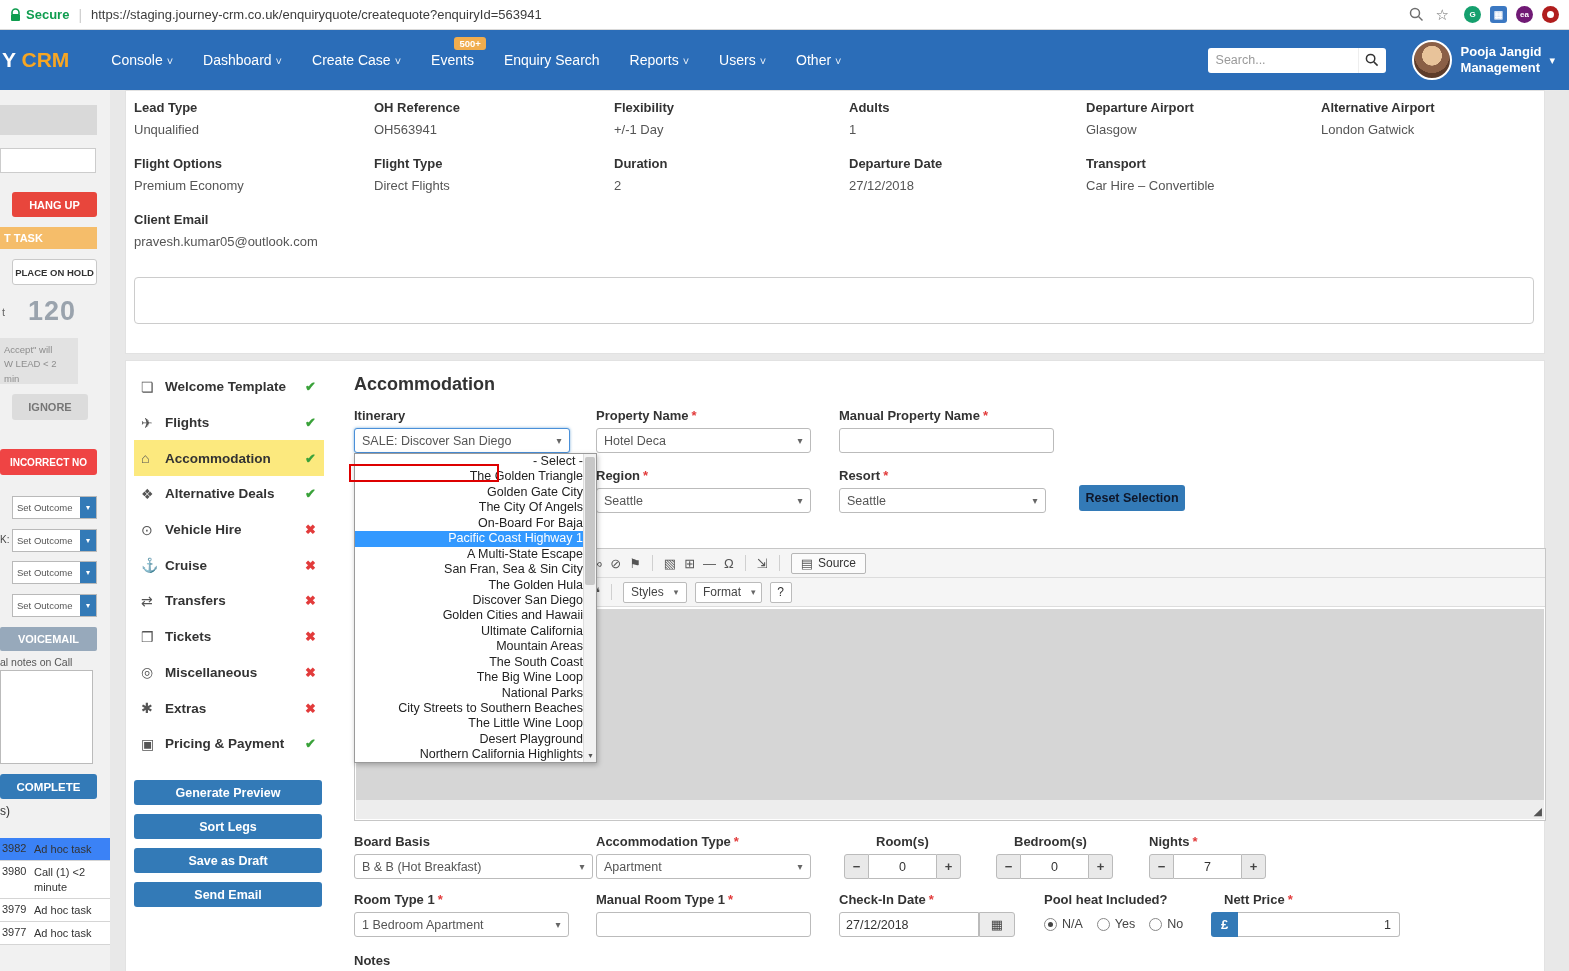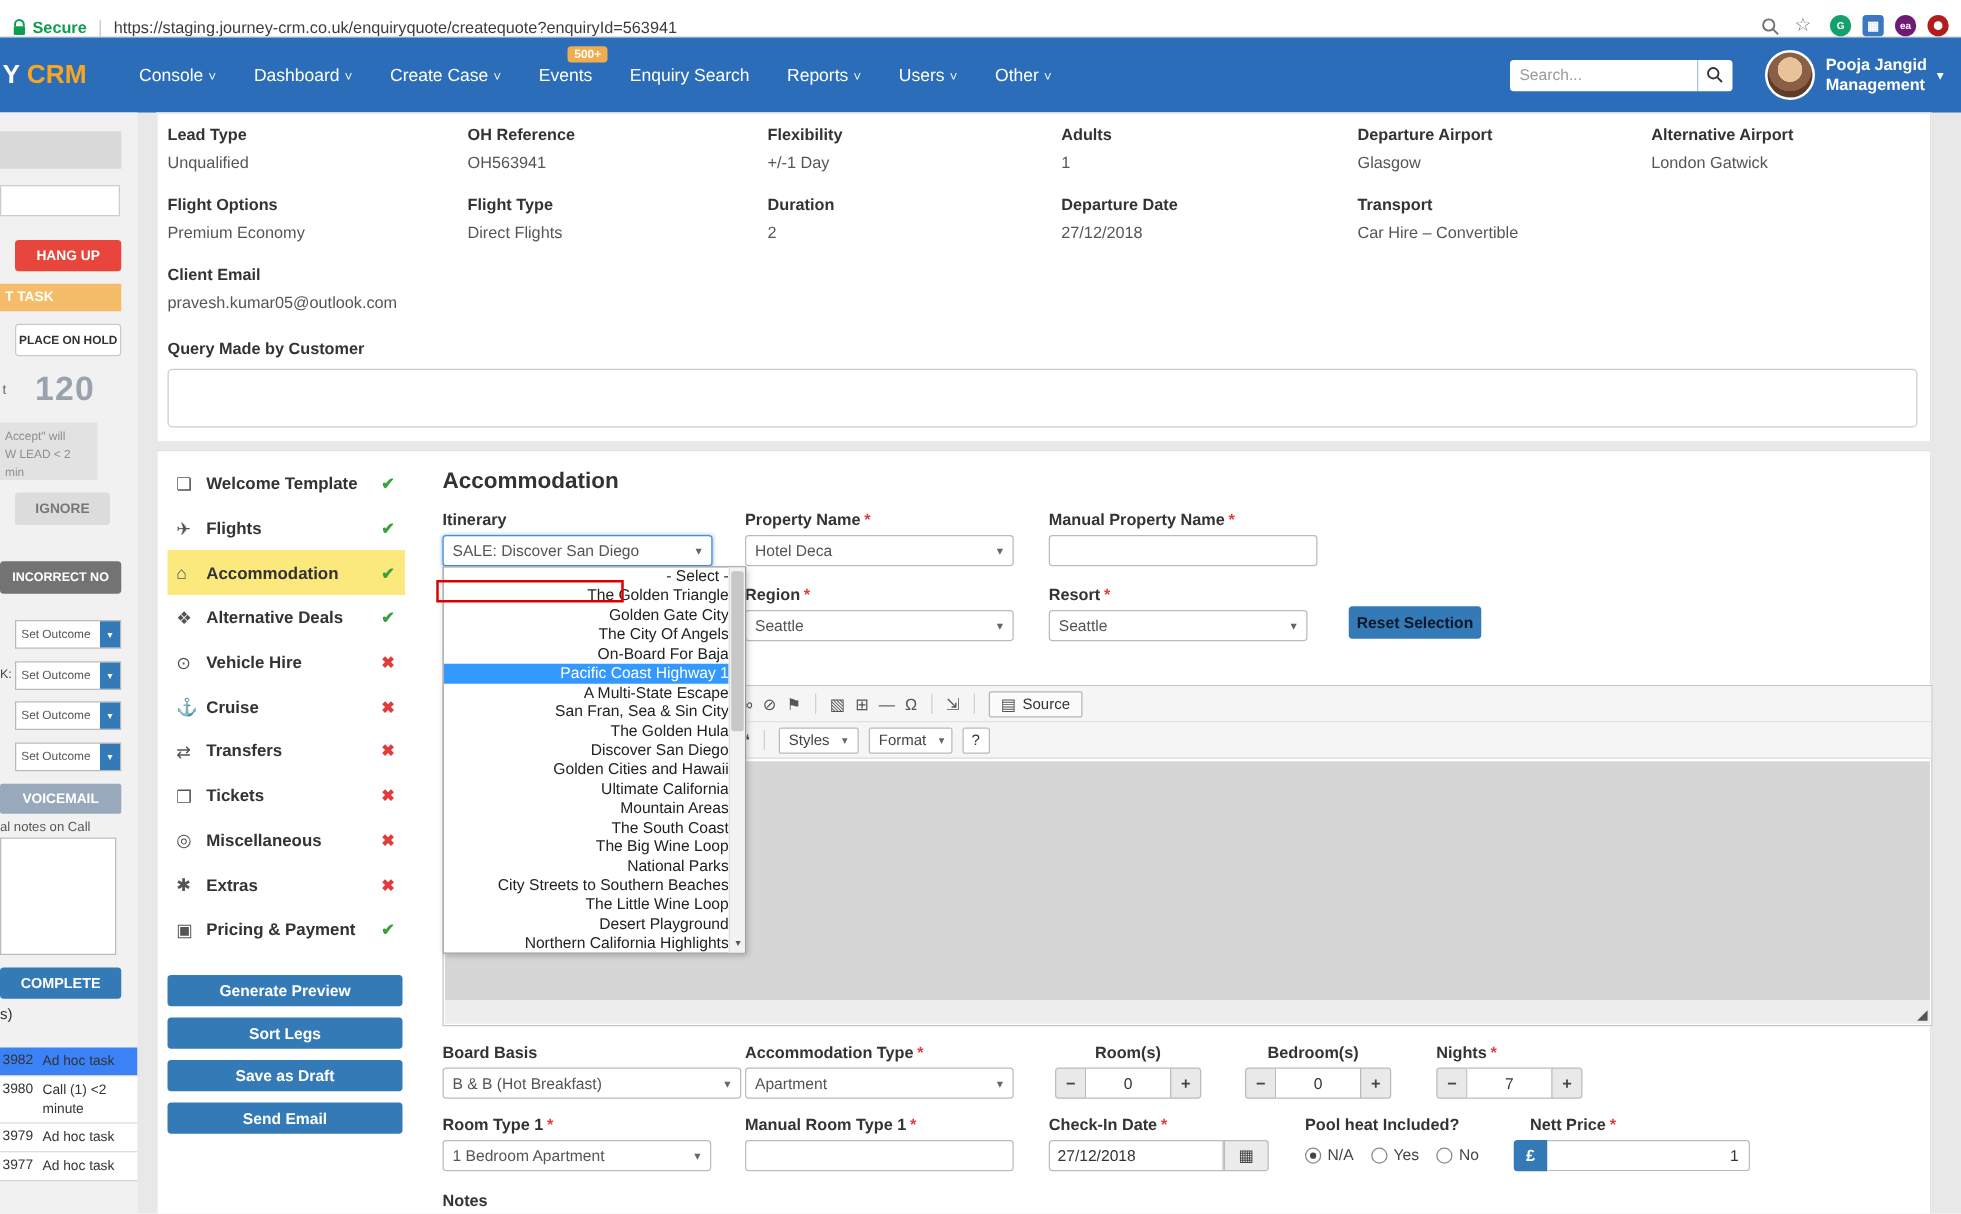--- a/index.html
+++ b/index.html
@@ -1,20 +1,20 @@
 <!DOCTYPE html>
 <html><head>
 <meta charset="utf-8">
 <style>
   * { box-sizing: border-box; margin: 0; padding: 0; }
   body { font-family: "Liberation Sans", sans-serif; }
   #screen { position: relative; width: 1569px; height: 971px; overflow: hidden; background: #e8e8e8; }
 
   
-  .browser { position: absolute; top: 0; left: 0; width: 100%; height: 30px; background: #fff; border-bottom: 1px solid #d9d9d9; display: flex; align-items: flex-end; padding: 0 10px; }
+  .browser { position: absolute; top: 0; left: 0; width: 100%; height: 30px; background: #fff; border-bottom: 1px solid #d9d9d9; display: flex; align-items: center; padding: 0 10px; }
   .secure-label { color: #0f9d4f; font-size: 13px; font-weight: 700; margin-left: 5px; }
   .url-sep { color: #ccc; margin: 0 9px; font-size: 14px; }
   .url-text { color: #3c3c3c; font-size: 13px; flex: 1; white-space: nowrap; overflow: hidden; }
   .omni-ic { color: #6e6e6e; font-size: 15px; margin: 0 6px; cursor: pointer; }
   .ext-ic { width: 17px; height: 17px; border-radius: 50%; margin-left: 9px; display: flex; align-items: center; justify-content: center; color: #fff; font-size: 8px; font-weight: 700; cursor: pointer; }
   .ext-g { background: #15a06e; }
   .ext-b { background: #3b78c2; border-radius: 3px; font-size: 10px; }
   .ext-e { background: #701a75; }
   .ext-r { background: #b01d1d; }
   .ext-r i { width: 7px; height: 7px; background: #fff; border-radius: 50%; display: block; }
@@ -41,21 +41,21 @@
   .cb-grayblock { position: absolute; left: 0; top: 15px; width: 97px; height: 30px; background: #d9d9d9; }
   .cb-whitebox { position: absolute; left: 0; top: 58px; width: 96px; height: 25px; background: #fff; border: 1px solid #ccc; }
   .btn { display: flex; align-items: center; justify-content: center; cursor: pointer; border-radius: 3px; font-weight: 700; }
   .cb-hangup { position: absolute; left: 12px; top: 102px; width: 85px; height: 25px; background: #e8463c; color: #fff; font-size: 11px; }
   .cb-taskbar { position: absolute; left: 0; top: 137px; width: 97px; height: 22px; background: #f5bd6a; color: #fff; font-size: 11px; font-weight: 700; display: flex; align-items: center; padding-left: 4px; }
   .cb-hold { position: absolute; left: 12px; top: 169px; width: 85px; height: 26px; background: #fff; border: 1px solid #c9c9c9; color: #333; font-size: 9.5px; }
   .cb-t { position: absolute; left: 2px; top: 216px; color: #666; font-size: 11px; }
   .cb-timer { position: absolute; left: 28px; top: 206px; color: #9aa3ad; font-size: 27px; font-weight: 700; letter-spacing: 1px; }
   .cb-note { position: absolute; left: 0; top: 248px; width: 78px; height: 46px; background: #e2e2e2; color: #8d8d8d; font-size: 9.5px; padding: 5px 4px; line-height: 1.5; }
   .cb-ignore { position: absolute; left: 12px; top: 304px; width: 76px; height: 26px; background: #dcdcdc; color: #767676; font-size: 11px; }
-  .cb-incorrect { position: absolute; left: 0; top: 359px; width: 97px; height: 26px; background: #737373; color: #fff; font-size: 10px; }
+  .cb-incorrect { position: absolute; left: 0; top: 359px; width: 97px; height: 26px; background: #ef4444; color: #fff; font-size: 10px; }
   .cb-outcome { position: absolute; left: 12px; width: 85px; height: 23px; background: #fff; border: 1px solid #b9b9b9; display: flex; align-items: center; cursor: pointer; }
   .cb-outcome .oc-text { flex: 1; font-size: 9.5px; color: #555; padding-left: 4px; }
   .cb-outcome .oc-btn { width: 16px; height: 100%; background: #337ab7; color: #fff; display: flex; align-items: center; justify-content: center; font-size: 8px; }
   .cb-ck { position: absolute; left: 0; top: 444px; font-size: 10px; color: #444; }
   .cb-voicemail { position: absolute; left: 0; top: 537px; width: 97px; height: 24px; background: #97a9bb; color: #fff; font-size: 11px; border-radius: 2px; }
   .cb-noteslabel { position: absolute; left: 0; top: 566px; color: #555; font-size: 10.5px; }
   .cb-textarea { position: absolute; left: 0; top: 580px; width: 93px; height: 94px; background: #fff; border: 1px solid #bbb; resize: none; }
   .cb-complete { position: absolute; left: 0; top: 684px; width: 97px; height: 25px; background: #337ab7; color: #fff; font-size: 11.5px; }
   .cb-listhead { position: absolute; left: 0; top: 714px; font-size: 12px; color: #333; }
   .cb-tasks { position: absolute; left: 0; top: 748px; width: 110px; }
@@ -294,21 +294,20 @@
           </div>
         <div class="field">
             <div class="f-label">Transport</div>
             <div class="f-value">Car Hire – Convertible</div>
           </div>
         <div class="field span2">
             <div class="f-label">Client Email</div>
             <div class="f-value">pravesh.kumar05@outlook.com</div>
           </div>
       </div>
-      <div class="query-label">Query Made by Customer</div>
       <textarea class="query-box" style=""></textarea>
     </div>
 
     <div class="panel quote-panel">
 
       <div class="steps">
         <div class="step">
             <span class="step-icon">❏</span>
             <span class="step-label">Welcome Template</span>
             <span class="step-mark mark-done">✔</span>

